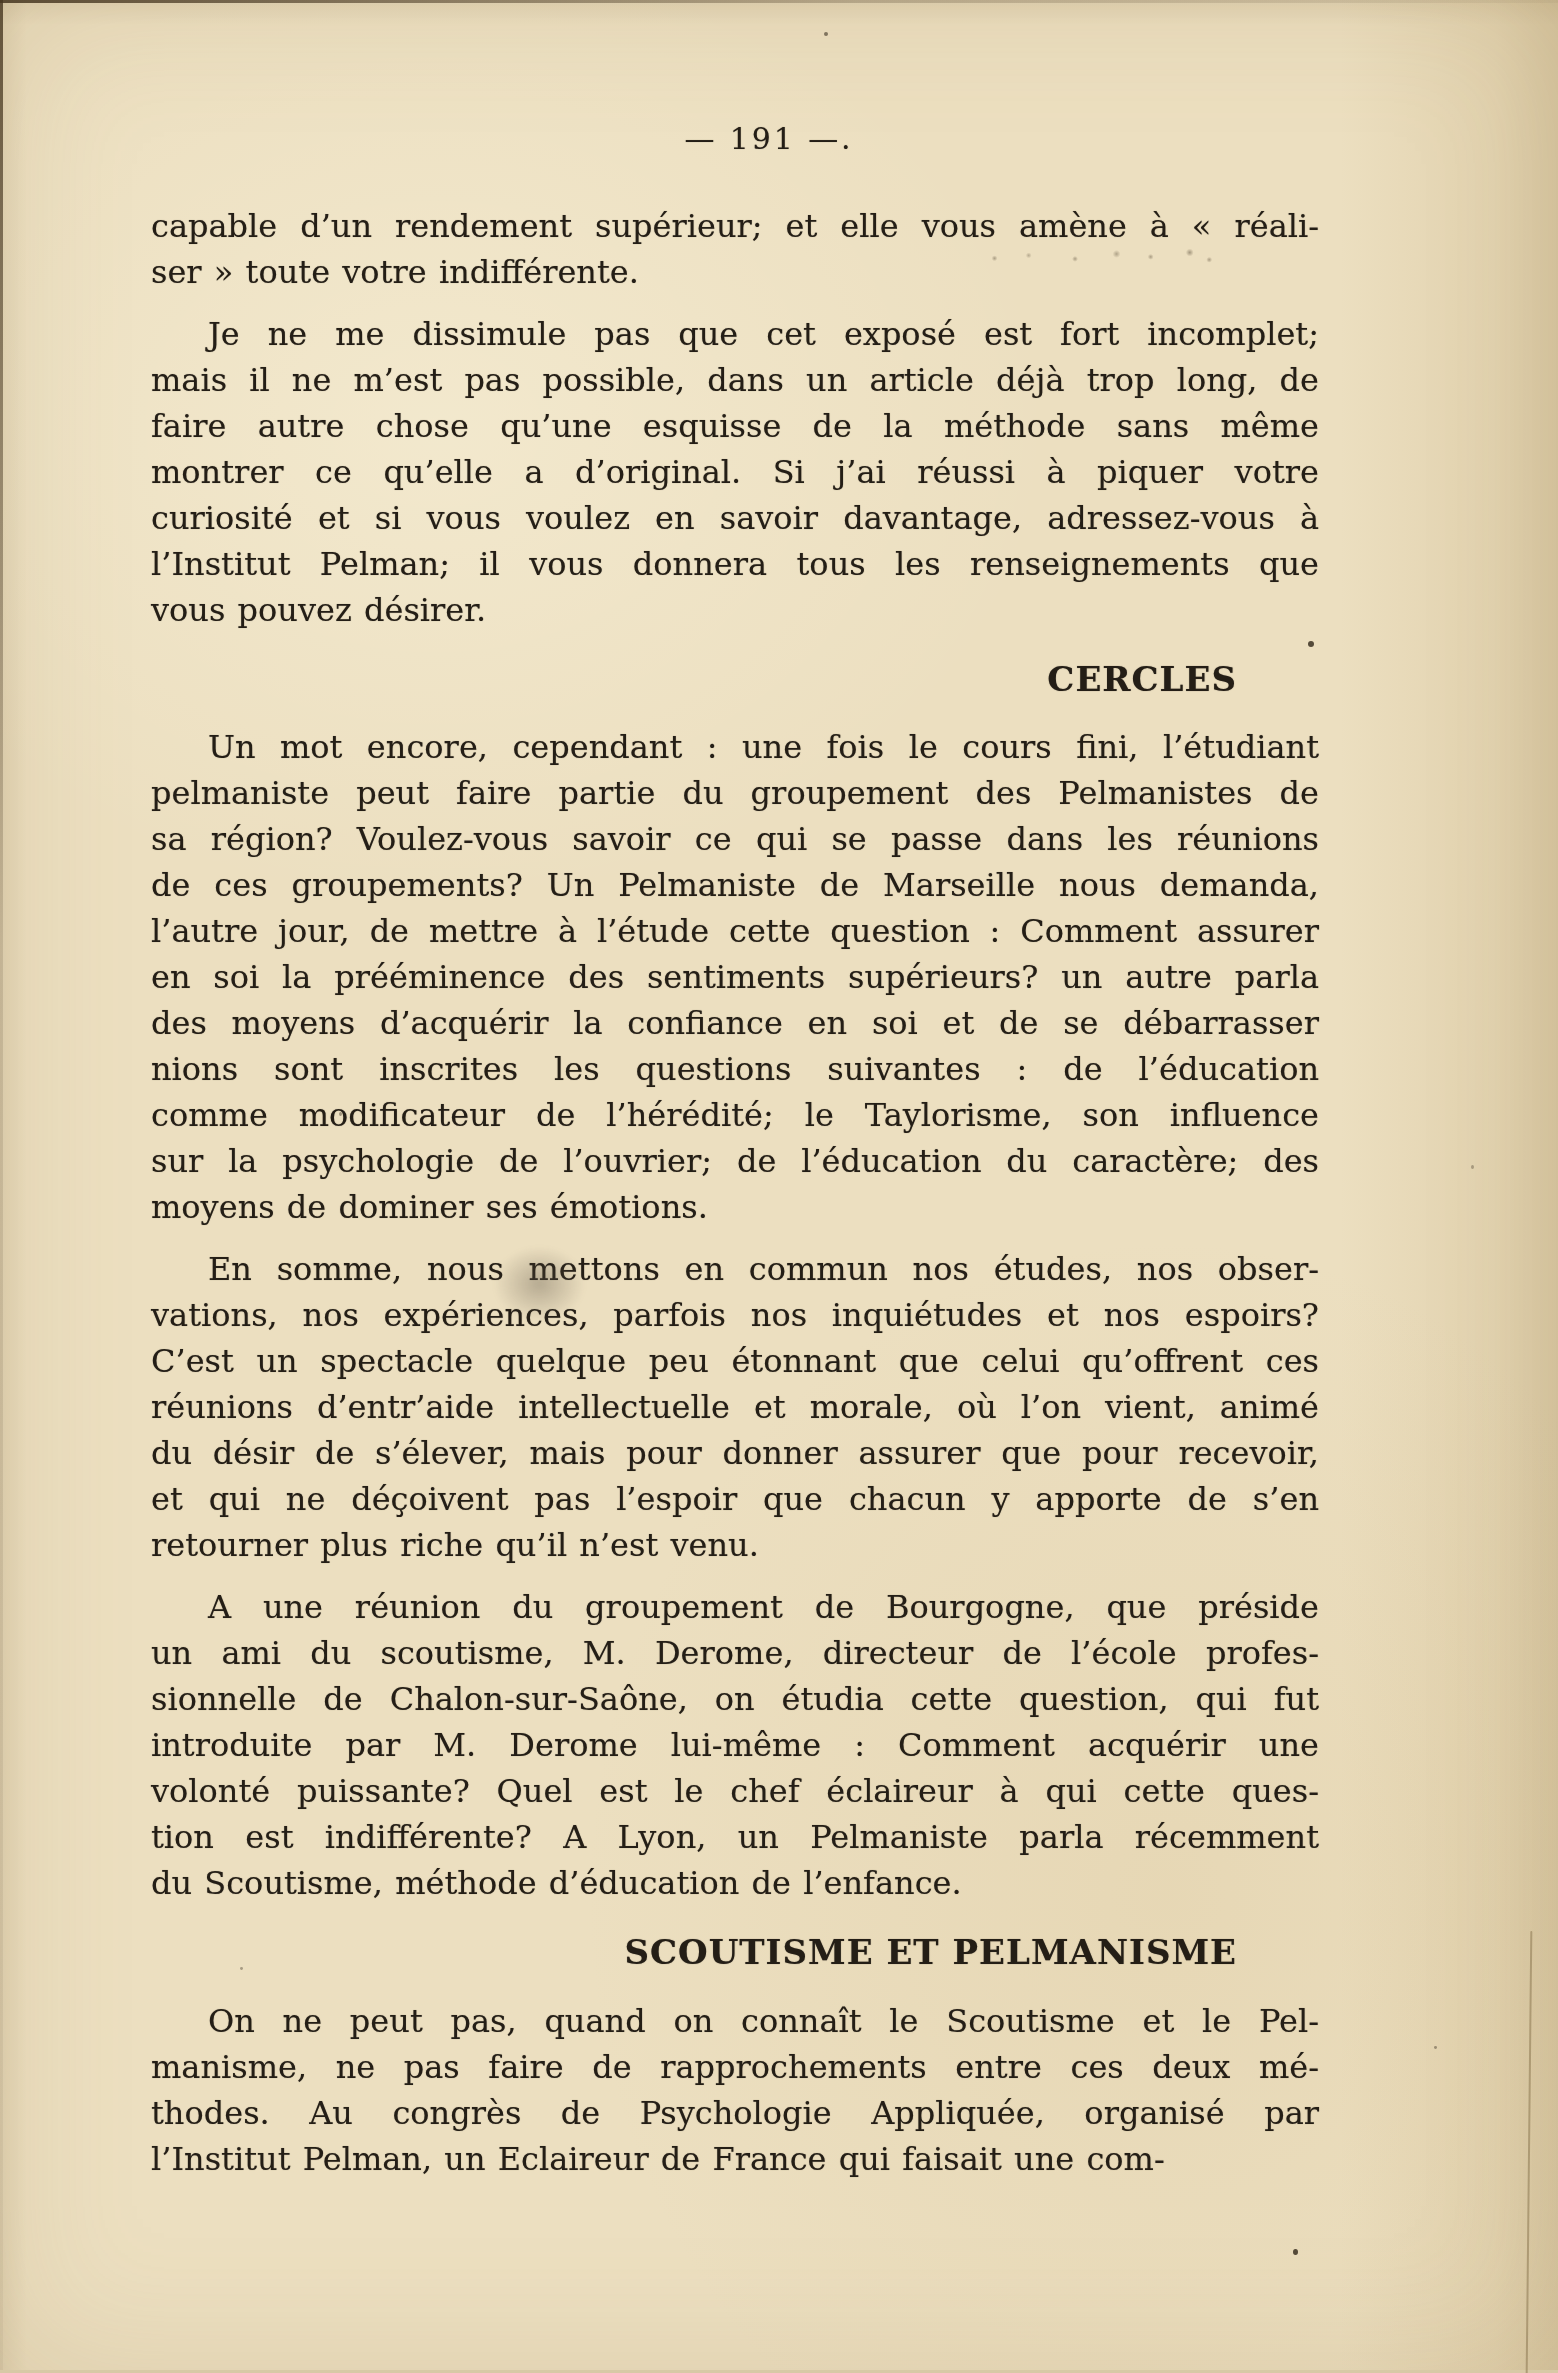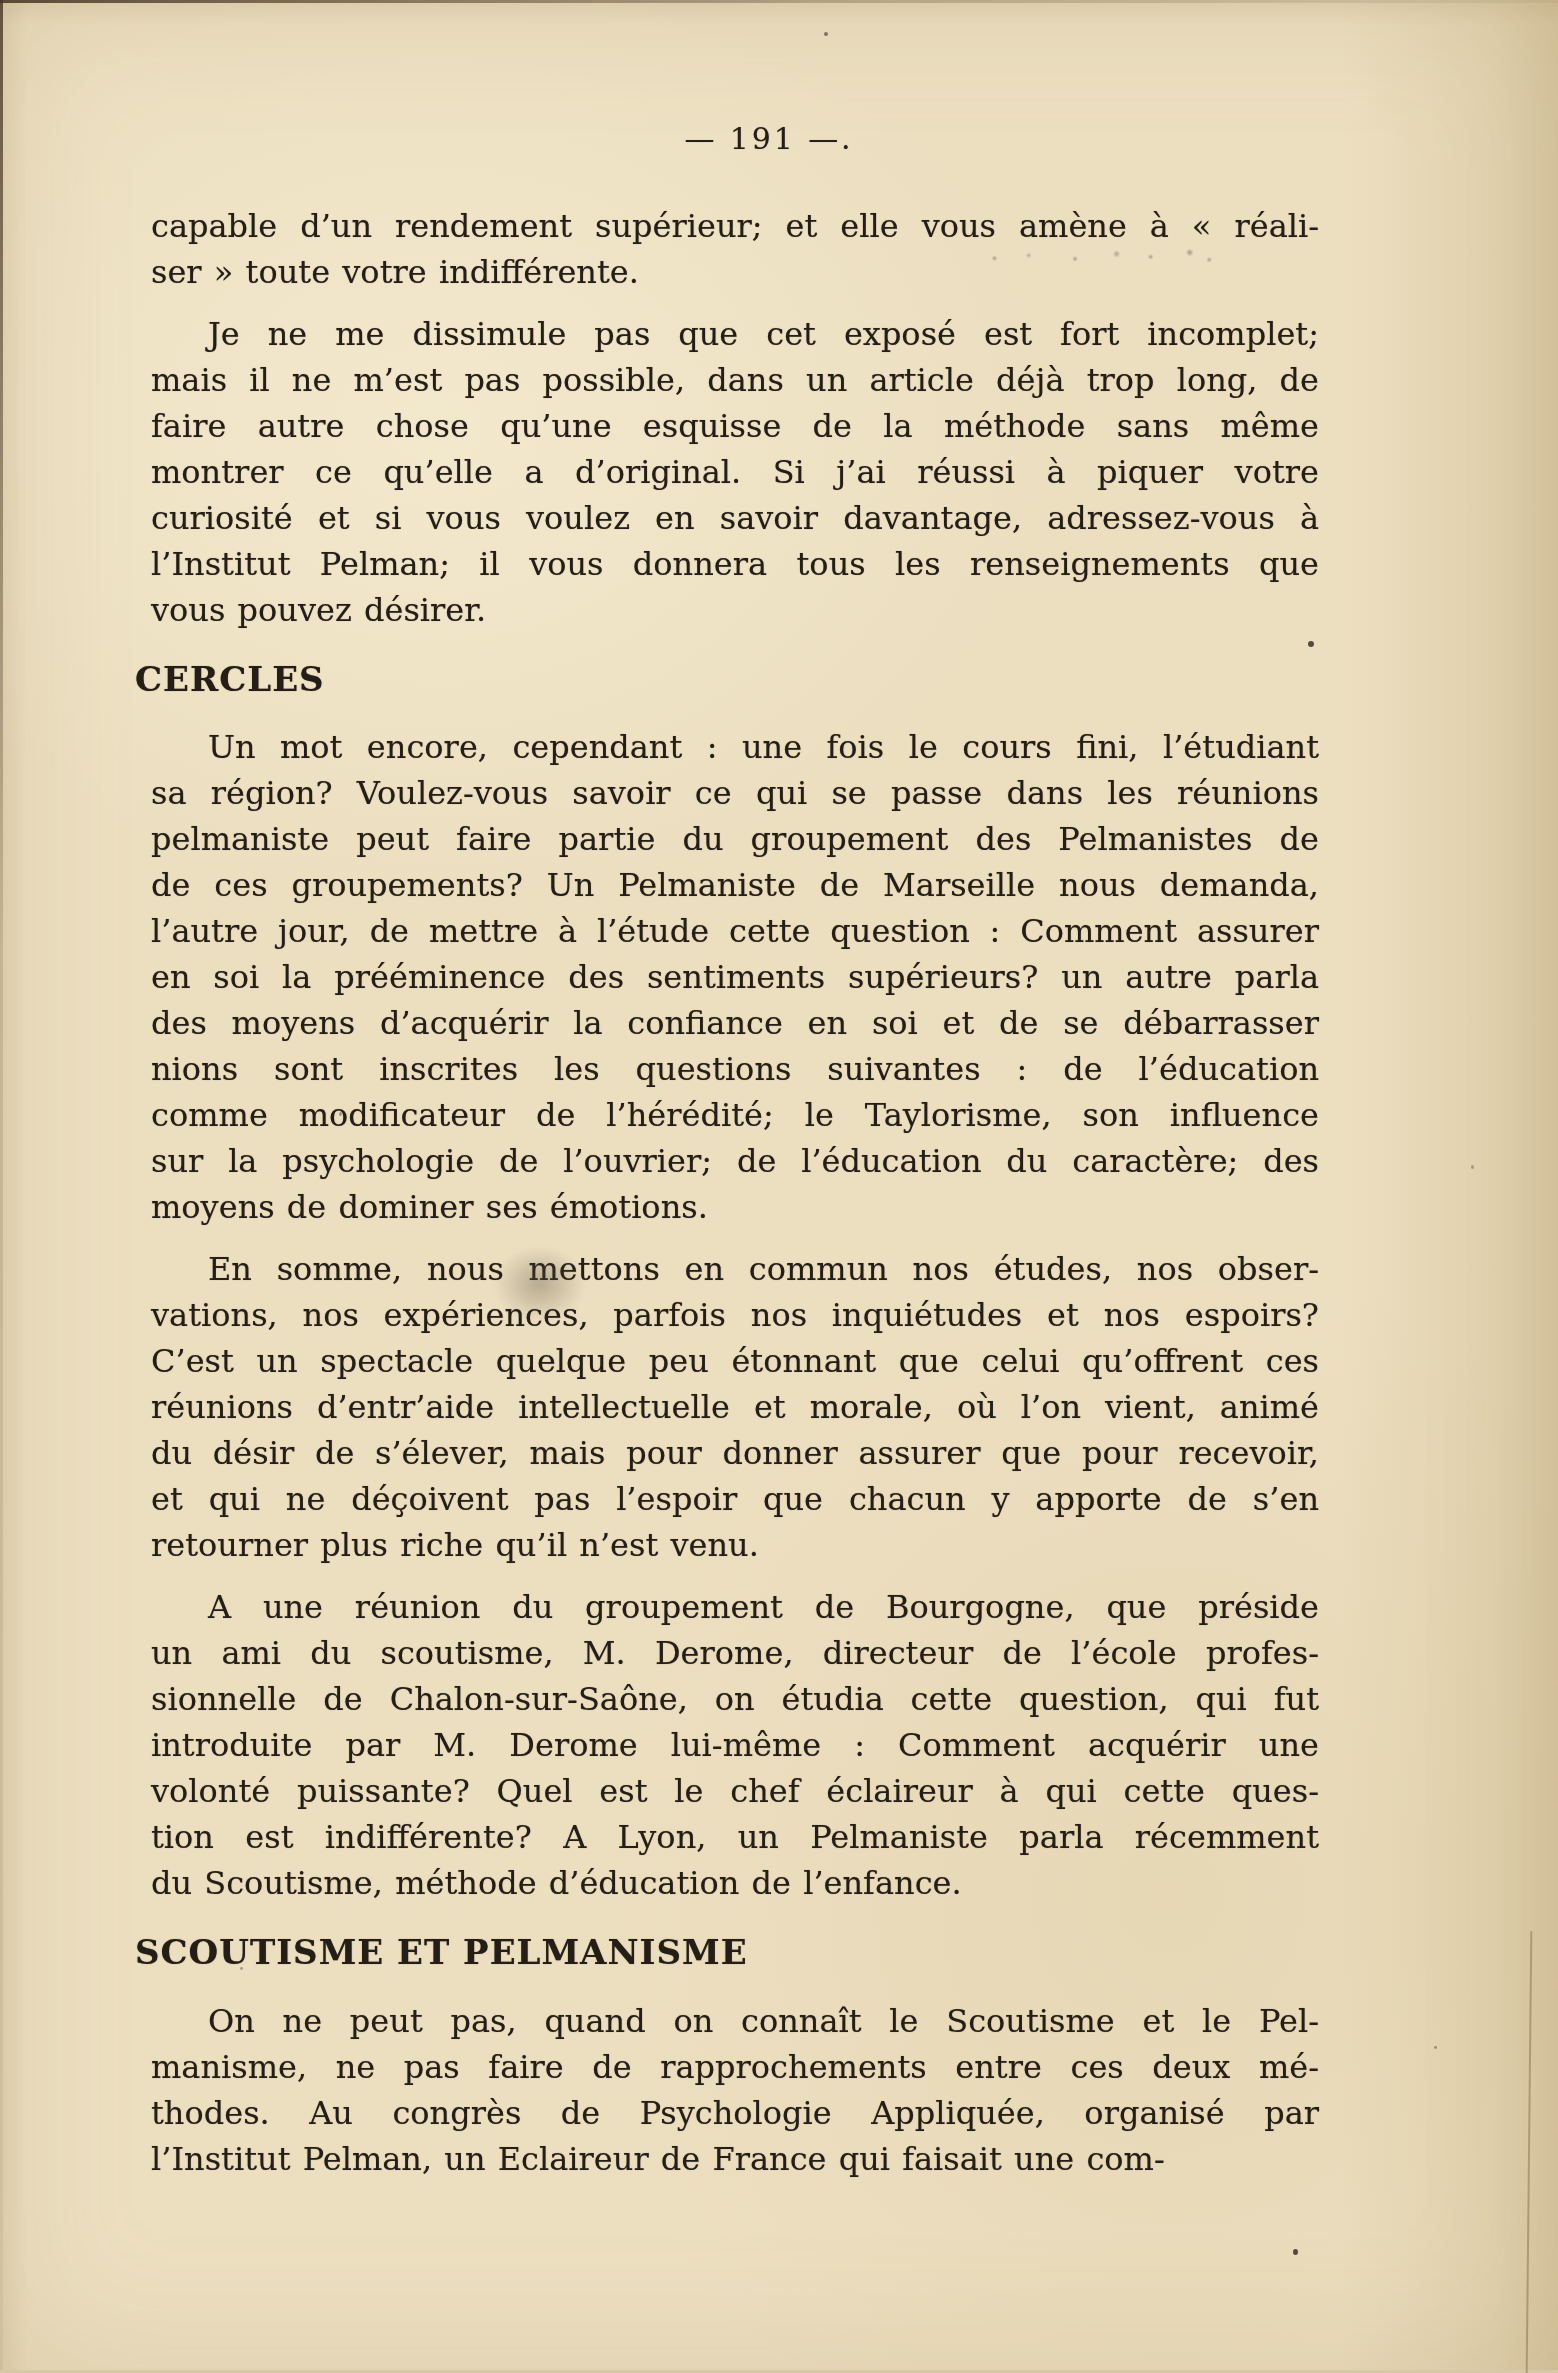--- a/index.html
+++ b/index.html
@@ -55,20 +55,21 @@
     white-space: normal;
     word-spacing: 2px;
   }
   .line.last { text-align-last: left; }
   .line.indent { text-indent: 57px; }
   .heading {
     font-weight: bold;
     font-size: 34px;
     line-height: 43px;
     letter-spacing: 1px;
+    text-align: right;
     padding-right: 98px;
     margin-top: 25px;
     margin-bottom: 23.4px;
     text-shadow: 0 0 1px rgba(36,30,22,0.55);
   }
 
   
   .speck { position: absolute; background: rgba(48,38,24,0.8); border-radius: 50%; }
   .speck.s1 { left: 824px;  top: 32px;   width: 3.9px; height: 3.9px; opacity: .7; }
   .speck.s2 { left: 1308px; top: 641px;  width: 5.9px; height: 5.9px; }
@@ -115,22 +116,22 @@
         <div class="line">mais il ne m’est pas possible, dans un article déjà trop long, de</div>
         <div class="line">faire autre chose qu’une esquisse de la méthode sans même</div>
         <div class="line">montrer ce qu’elle a d’original. Si j’ai réussi à piquer votre</div>
         <div class="line">curiosité et si vous voulez en savoir davantage, adressez-vous à</div>
         <div class="line">l’Institut Pelman; il vous donnera tous les renseignements que</div>
         <div class="line last">vous pouvez désirer.</div>
       </div>
       <div class="heading">CERCLES</div>
       <div class="para">
         <div class="line indent">Un mot encore, cependant : une fois le cours fini, l’étudiant</div>
+        <div class="line">pelmaniste peut faire partie du groupement des Pelmanistes de</div>
         <div class="line">sa région? Voulez-vous savoir ce qui se passe dans les réunions</div>
-        <div class="line">pelmaniste peut faire partie du groupement des Pelmanistes de</div>
         <div class="line">de ces groupements? Un Pelmaniste de Marseille nous demanda,</div>
         <div class="line">l’autre jour, de mettre à l’étude cette question : Comment assurer</div>
         <div class="line">en soi la prééminence des sentiments supérieurs? un autre parla</div>
         <div class="line">des moyens d’acquérir la confiance en soi et de se débarrasser</div>
         <div class="line">nions sont inscrites les questions suivantes : de l’éducation</div>
         <div class="line">comme modificateur de l’hérédité; le Taylorisme, son influence</div>
         <div class="line">sur la psychologie de l’ouvrier; de l’éducation du caractère; des</div>
         <div class="line last">moyens de dominer ses émotions.</div>
       </div>
       <div class="para">

